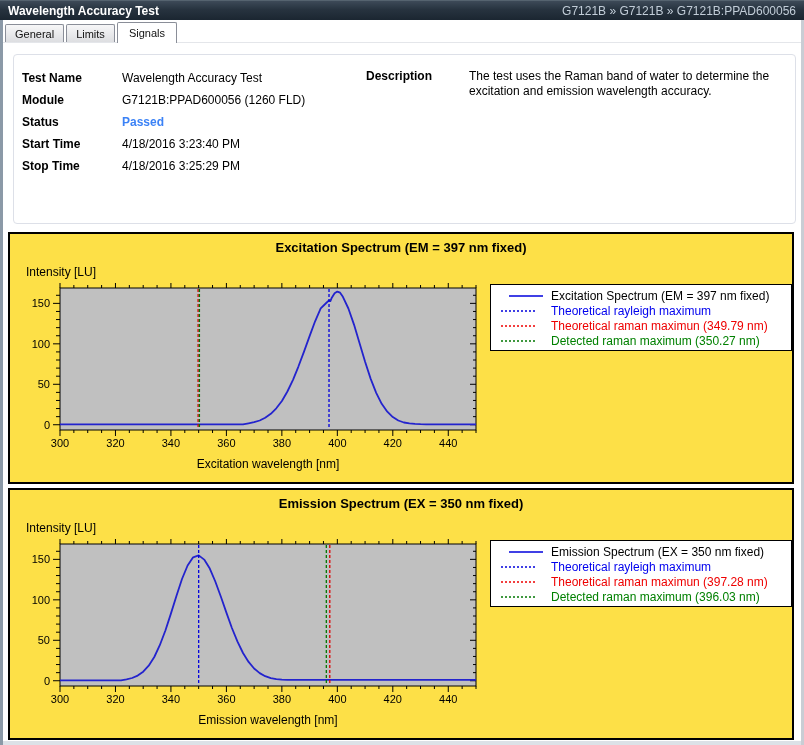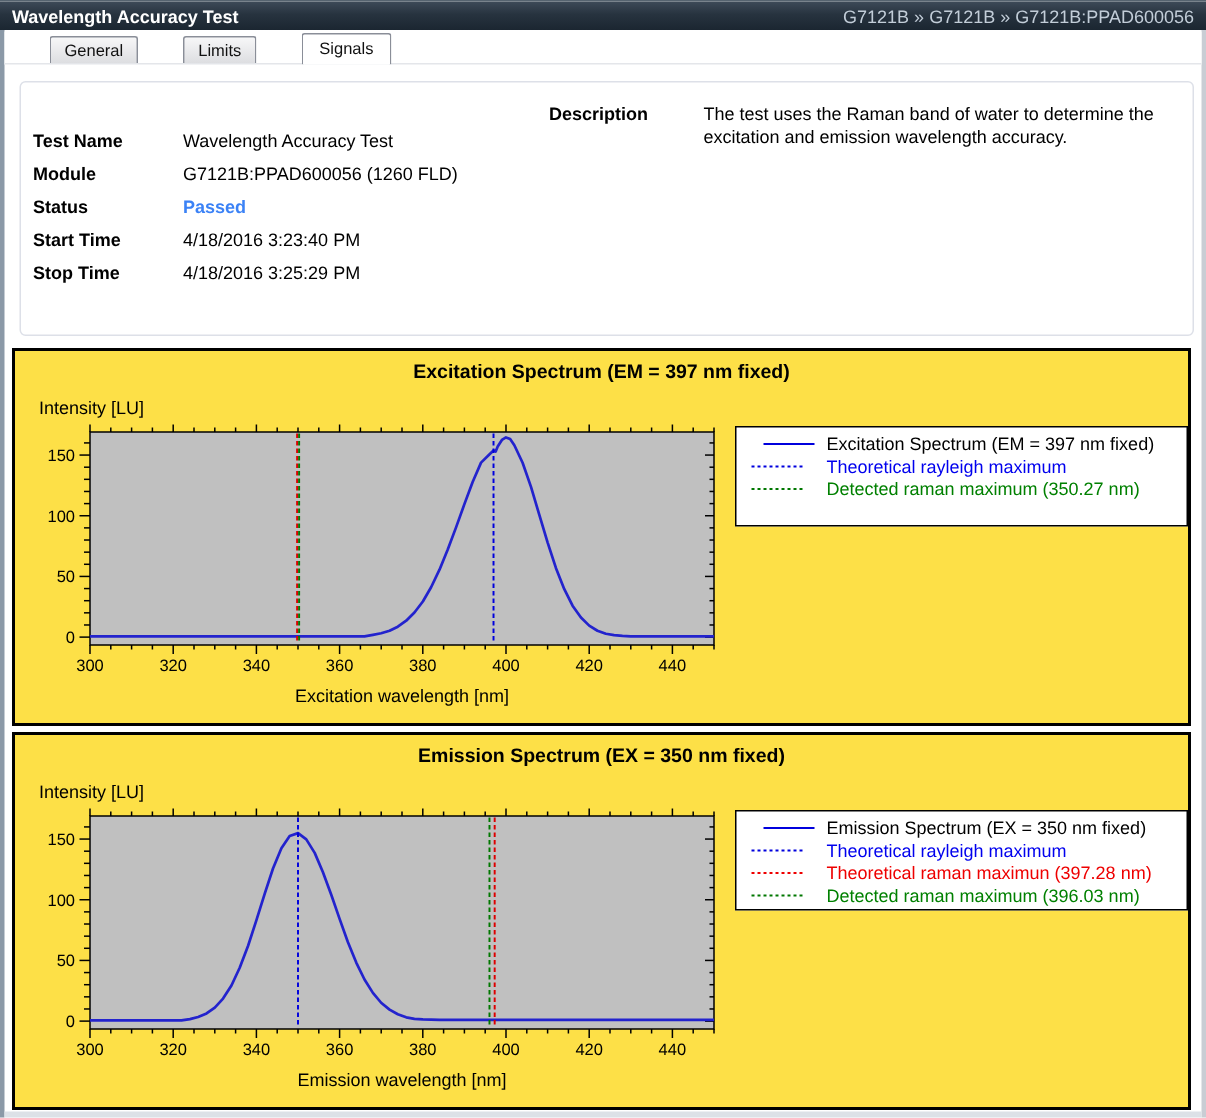--- a/index.html
+++ b/index.html
@@ -26,32 +26,31 @@
     position:absolute; left:3px; top:21px; width:798px; height:22px;
     background:#ffffff; display:flex; align-items:flex-end; padding-left:2px;
     border-bottom:1px solid #e4e6ea;
   }
   .tab {
     height:18px; padding:0 9px; margin-right:2px; font-size:11px;
     background:linear-gradient(#f7f7f8, #dddee1);
     border:1px solid #8a8e98; border-bottom:none;
     border-radius:2px 2px 0 0; display:flex; align-items:center; color:#111;
     cursor:default;
-    margin-left:28px;
   }
   .tab.active {
     height:21px; background:#ffffff; position:relative; z-index:2;
     margin-bottom:-1px; padding:0 11px;
   }
   
   .info-box {
     position:absolute; left:13px; top:54px; width:783px; height:170px;
     border:1px solid #dde0e8; border-radius:4px; background:#fff;
   }
-  .info-rows { position:absolute; left:8px; top:28px; }
+  .info-rows { position:absolute; left:8px; top:12px; }
   .info-row  { display:flex; height:22px; align-items:center; }
   .info-row .lbl { width:100px; font-weight:bold; }
   .info-row .val { }
   .val.status-passed { color:#3b82f6; font-weight:bold; }
   .desc-block { position:absolute; left:352px; top:14px; display:flex; width:420px;gap:10px; }
   .desc-block .lbl { width:93px; font-weight:bold; flex:none; }
   .desc-block .val { width:327px; line-height:15px; }
   
   .panel {
     position:absolute; left:8px; width:786px; height:252px;
@@ -249,20 +248,26 @@
         <span style="color: rgb(0, 0, 0);">Excitation Spectrum (EM = 397 nm fixed)</span>
       </div>
       <div class="legend-row">
         <svg width="46" height="13">
           <line x1="2" x2="37" stroke-dasharray="2 2" y1="7" y2="7" stroke="#0000dd" stroke-width="1.3"></line>
         </svg>
         <span style="color: rgb(0, 0, 238);">Theoretical rayleigh maximum</span>
       </div>
       <div class="legend-row">
         <svg width="46" height="13">
+          <line x1="2" x2="37" stroke-dasharray="2 2" y1="7" y2="7" stroke="#ee0000" stroke-width="1.3"></line>
+        </svg>
+        <span style="color: rgb(238, 0, 0);">Theoretical raman maximun (349.79 nm)</span>
+      </div>
+      <div class="legend-row">
+        <svg width="46" height="13">
           <line x1="2" x2="37" stroke-dasharray="2 2" y1="7" y2="7" stroke="#007700" stroke-width="1.3"></line>
         </svg>
         <span style="color: rgb(0, 128, 0);">Detected raman maximum (350.27 nm)</span>
       </div>
     </div>
 </div>
 
 <div class="panel" id="panel1">
   <div class="chart-title">Emission Spectrum (EX = 350 nm fixed)</div>
   <svg class="plot-svg" width="480" height="228">

